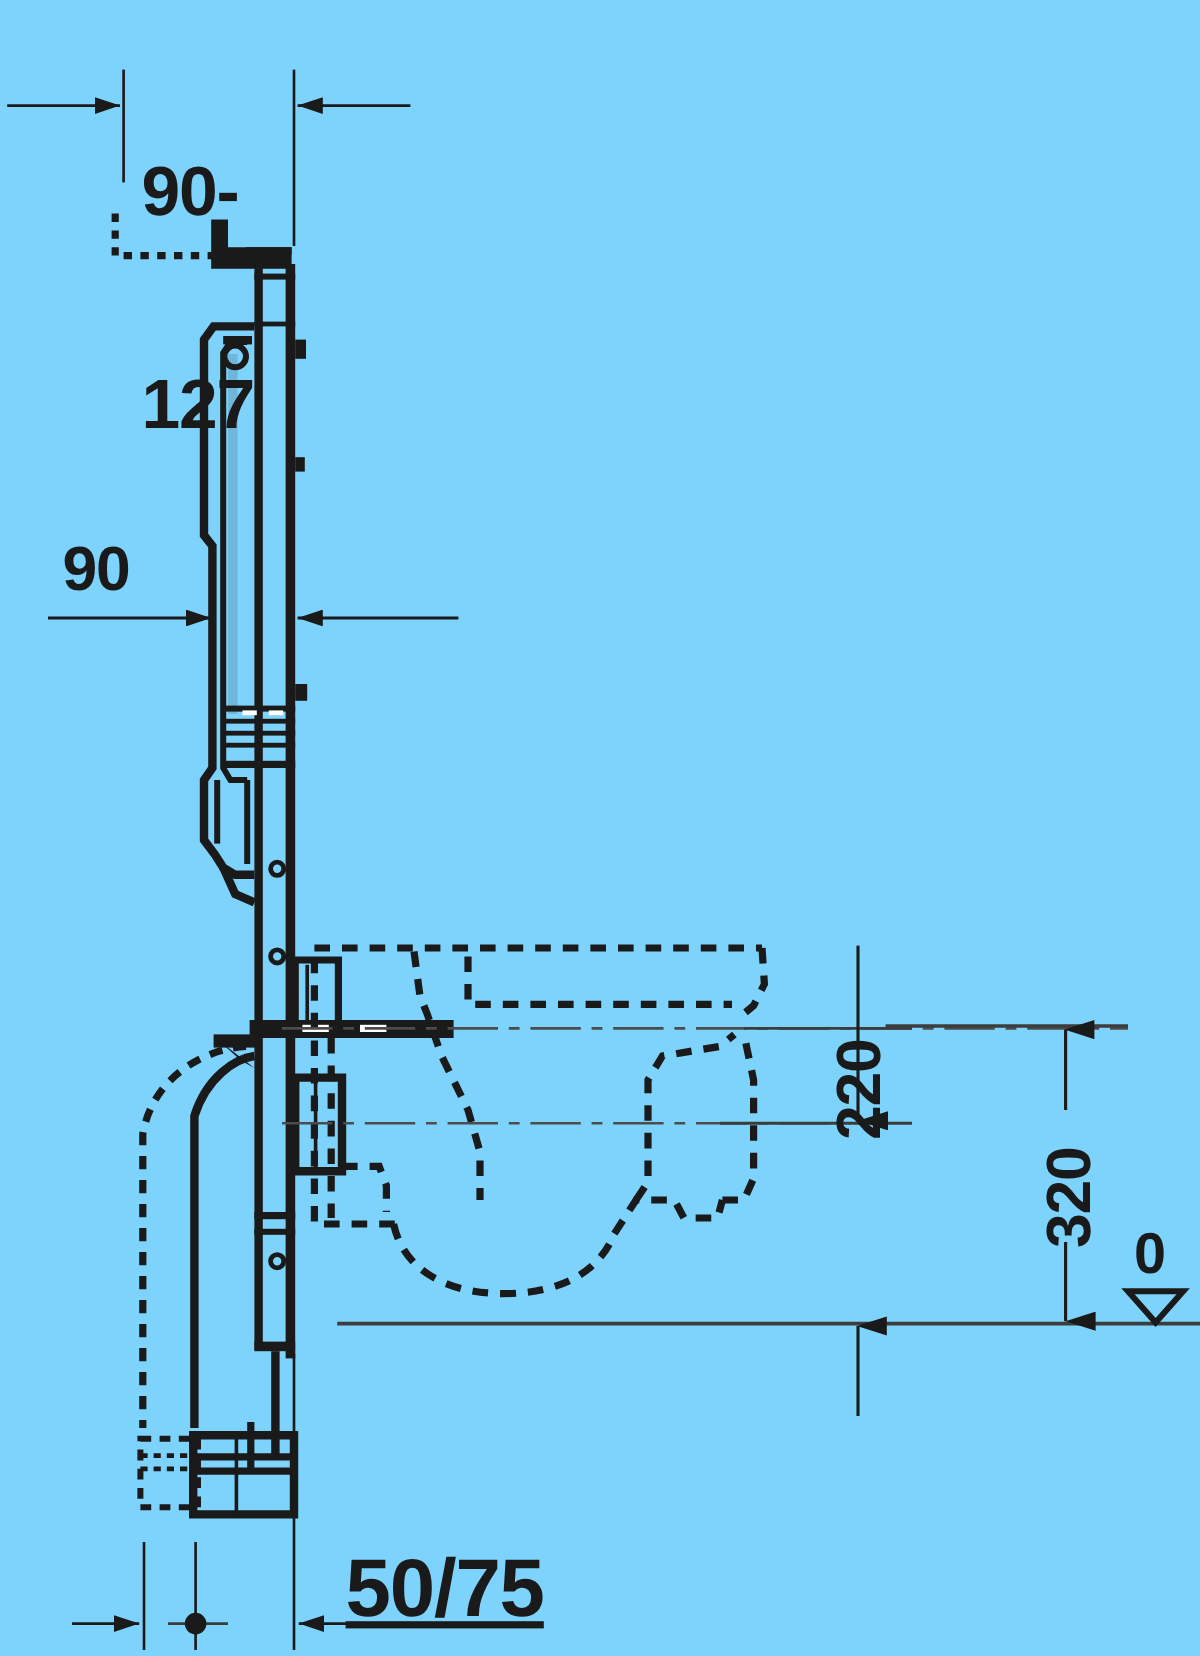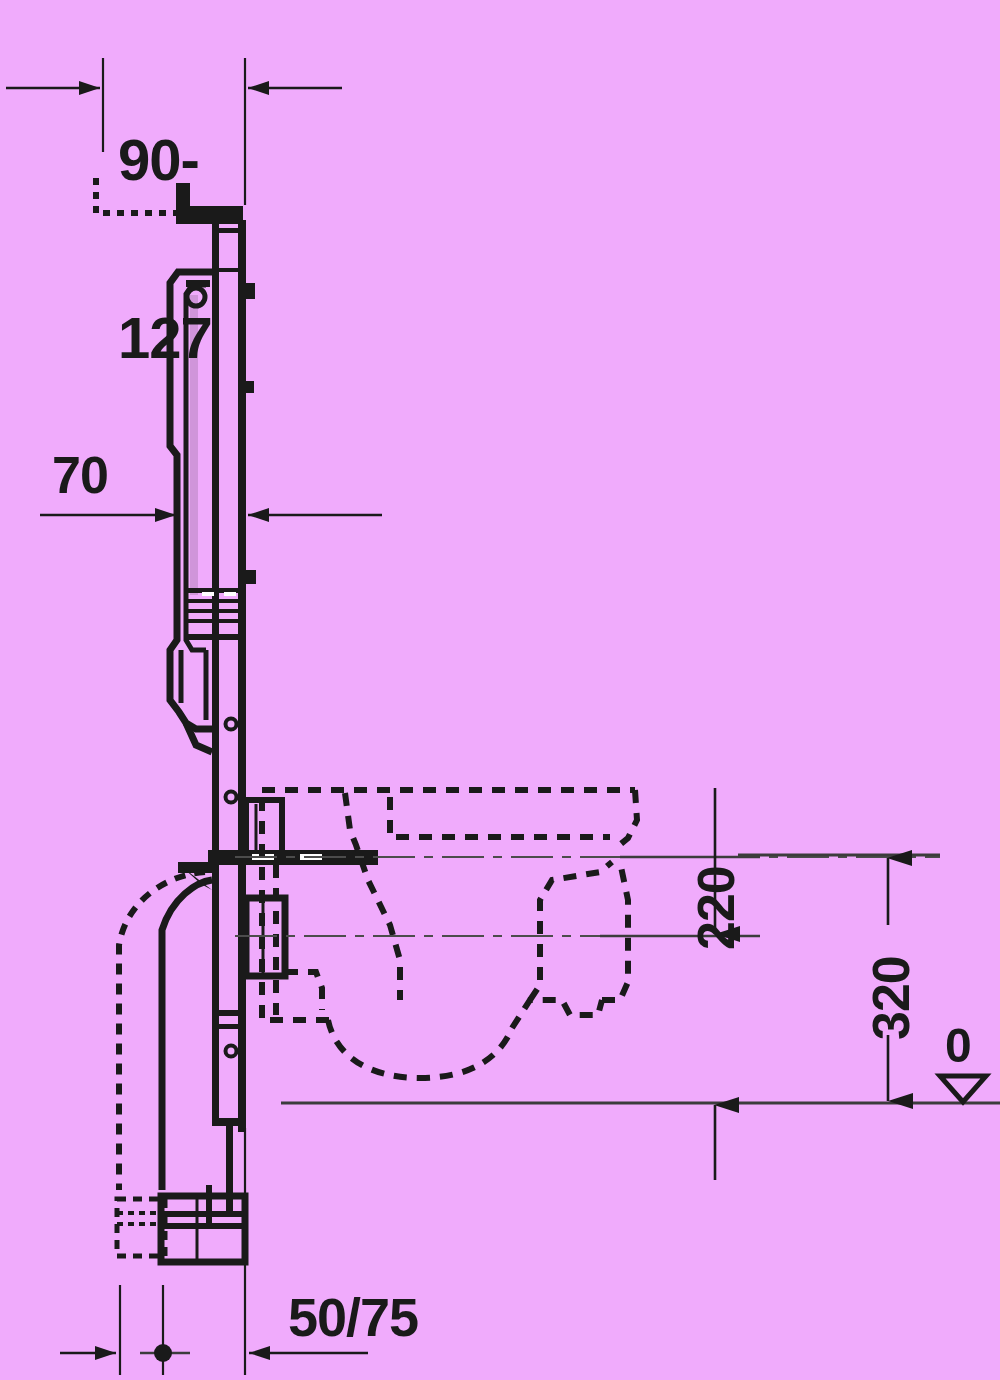--- a/index.html
+++ b/index.html
@@ -8,21 +8,21 @@
     padding: 0;
     background: #ffffff;
   }
   body {
     font-family: "Liberation Sans", sans-serif;
   }
   #drawing-root {
     position: relative;
     width: 1000px;
     height: 1380px;
-    background: #f0abfc;
+    background: #7dd3fc;
     overflow: hidden;
   }
   #drawing-svg {
     position: absolute;
     left: 0;
     top: 0;
     width: 1000px;
     height: 1380px;
     display: block;
   }
@@ -62,21 +62,22 @@
     transform-origin: 0 0;
   }
   .lbl-0 {
     left: 945px;
     top: 1022px;
     font-size: 48px;
   }
   .lbl-5075 {
     left: 288px;
     top: 1290px;
-    font-size: 54px;
+    font-size: 68px;
+    text-decoration: underline;
   }
 </style>
 </head>
 <body>
 
 <div id="drawing-root">
 
   <svg id="drawing-svg" viewBox="0 0 1000 1380">
     <defs>
       <marker id="ar-r" markerWidth="22" markerHeight="14" refX="21" refY="7" orient="auto" markerUnits="userSpaceOnUse">
@@ -256,21 +257,21 @@
       <circle cx="163" cy="1353" r="9" fill="#1a1a1a"></circle>
       <line x1="368" y1="1353" x2="249" y2="1353" stroke="#1a1a1a" stroke-width="2.4" marker-end="url(#ar-l)"></line>
     </g>
   </svg>
 
   <div class="dim-label lbl-90-145">
     <span class="ln">90-</span>
     <span class="ln">127</span>
   </div>
 
-  <div class="dim-label lbl-90">70</div>
+  <div class="dim-label lbl-90">90</div>
 
   <div class="dim-label lbl-220">220</div>
 
   <div class="dim-label lbl-320">320</div>
 
   <div class="dim-label lbl-0">0</div>
 
   <div class="dim-label lbl-5075">50/75</div>
 
 </div>

